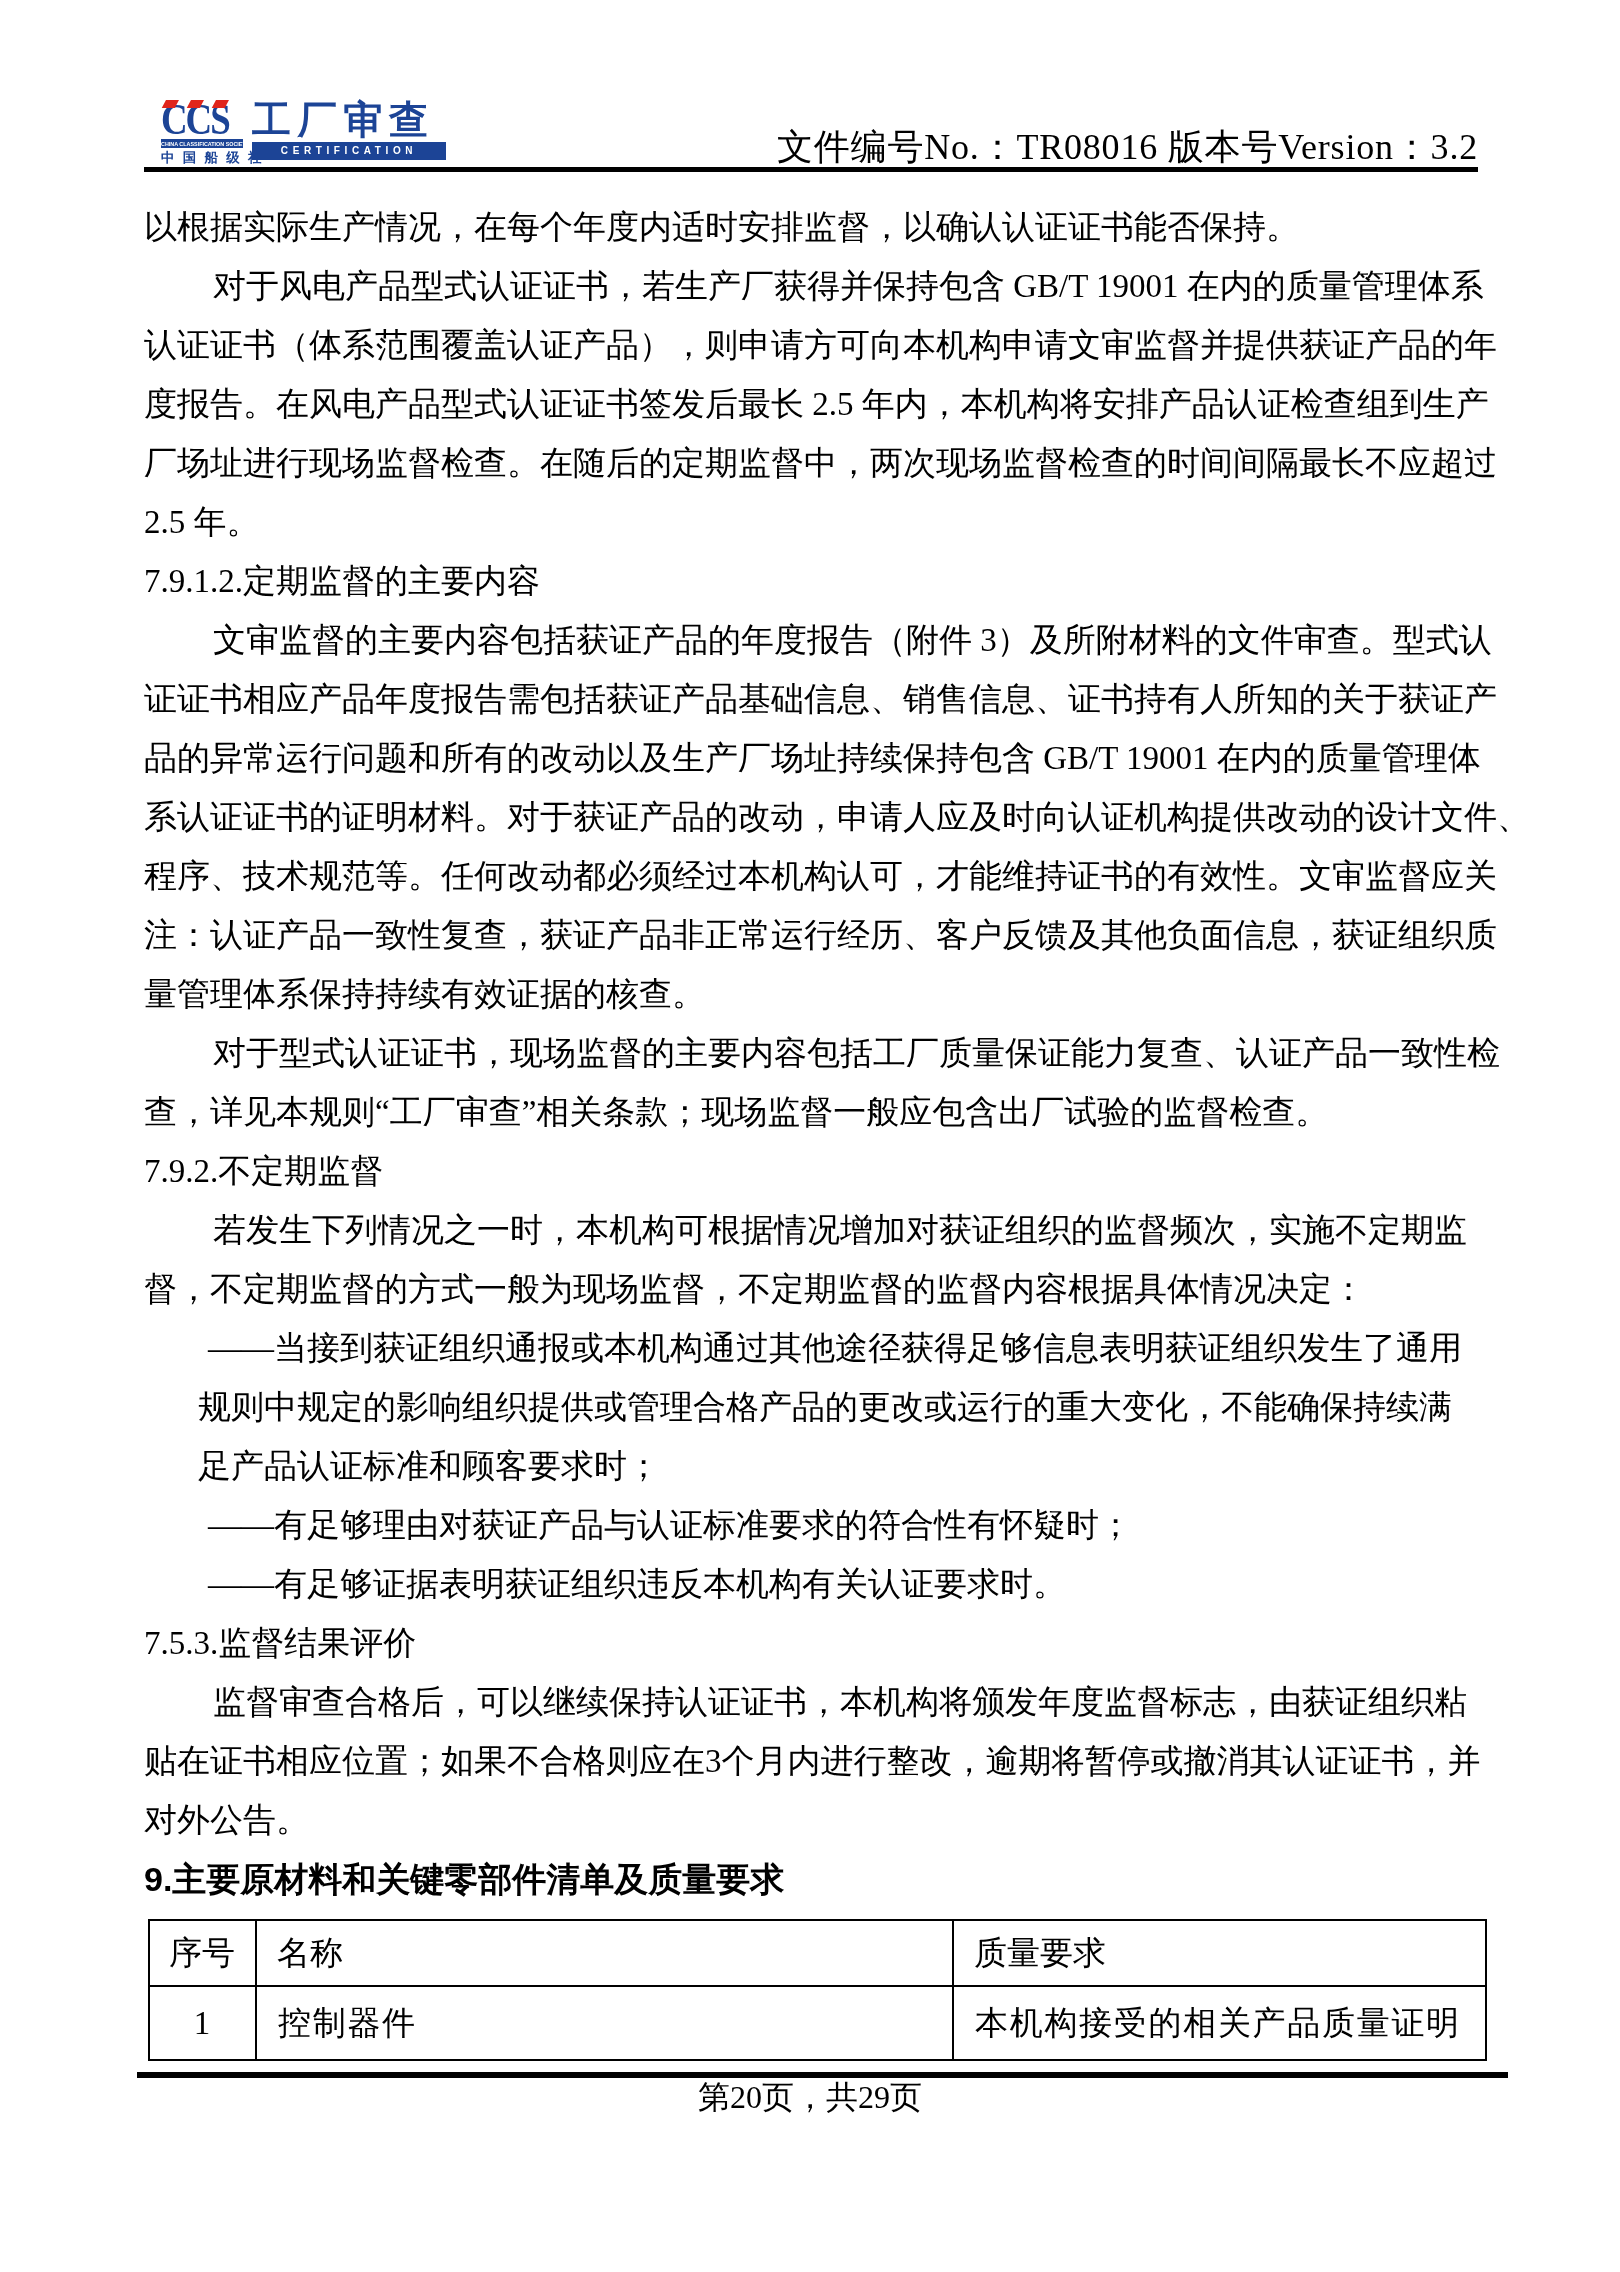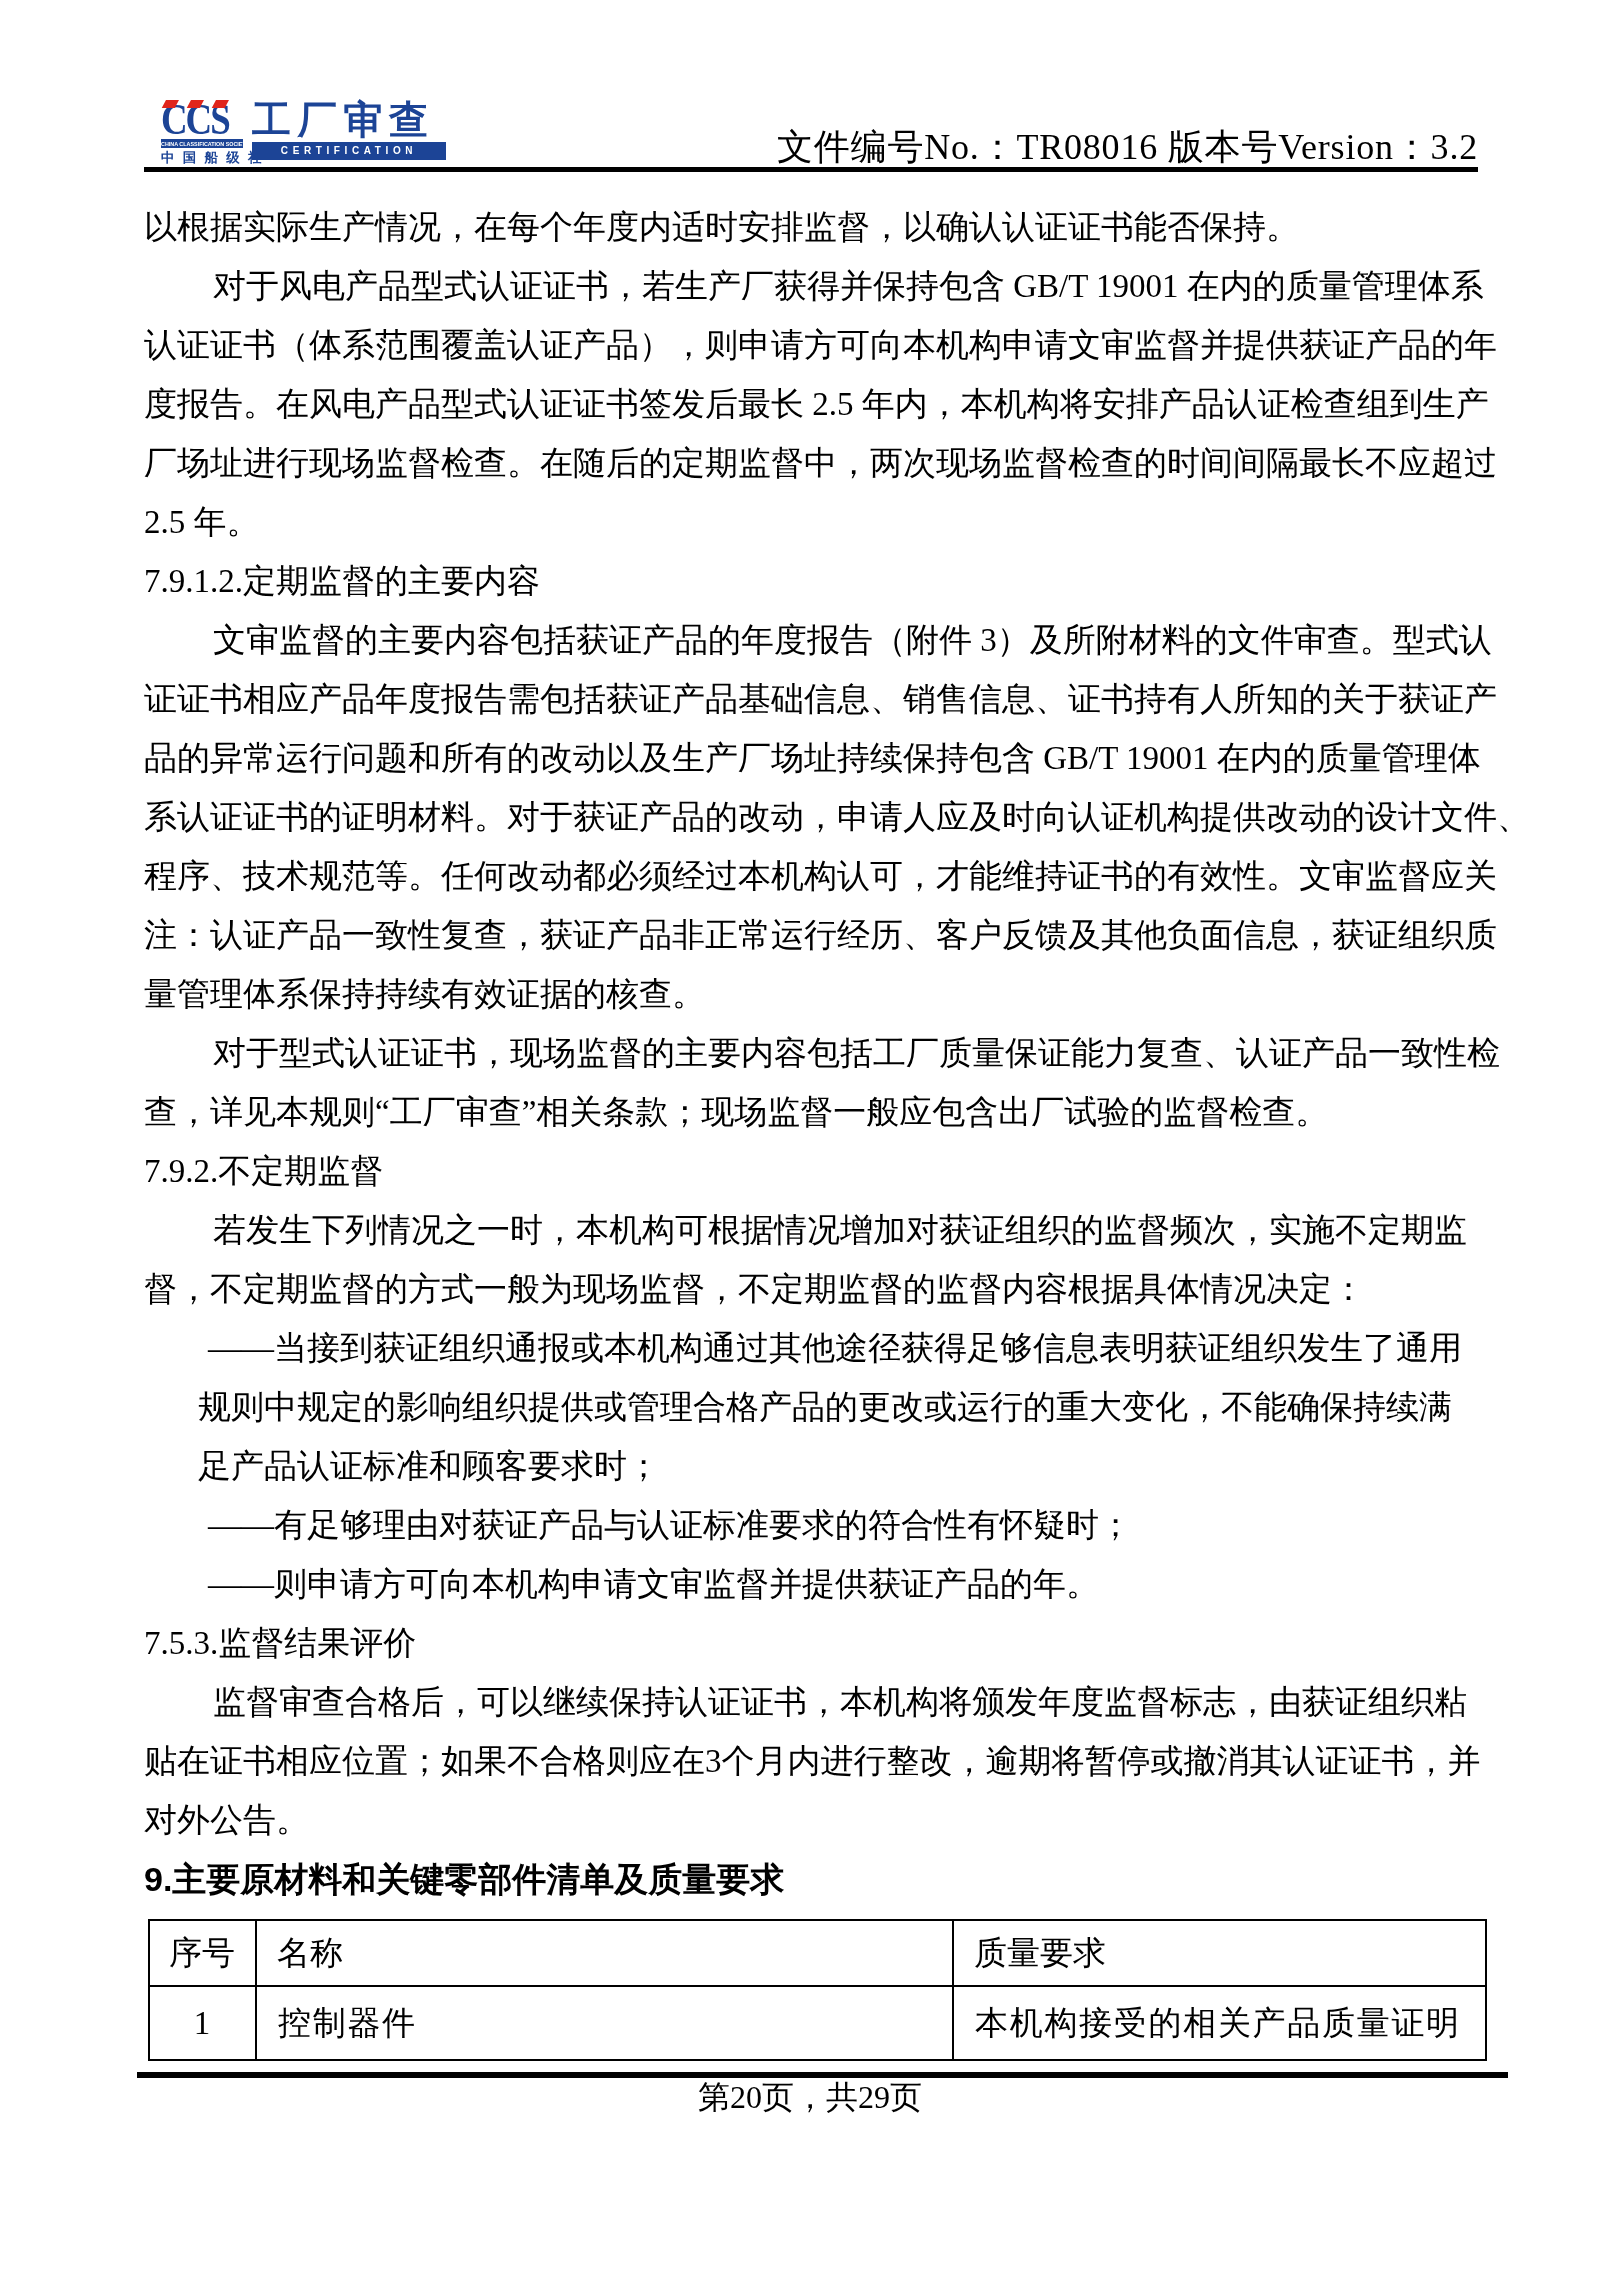--- a/index.html
+++ b/index.html
@@ -108,21 +108,21 @@
     <div class="doc-line">量管理体系保持持续有效证据的核查。</div>
     <div class="doc-line ind-para">对于型式认证证书，现场监督的主要内容包括工厂质量保证能力复查、认证产品一致性检</div>
     <div class="doc-line">查，详见本规则“工厂审查”相关条款；现场监督一般应包含出厂试验的监督检查。</div>
     <div class="doc-line">7.9.2.不定期监督</div>
     <div class="doc-line ind-para">若发生下列情况之一时，本机构可根据情况增加对获证组织的监督频次，实施不定期监</div>
     <div class="doc-line">督，不定期监督的方式一般为现场监督，不定期监督的监督内容根据具体情况决定：</div>
     <div class="doc-line ind-dash">——当接到获证组织通报或本机构通过其他途径获得足够信息表明获证组织发生了通用</div>
     <div class="doc-line ind-dashcont">规则中规定的影响组织提供或管理合格产品的更改或运行的重大变化，不能确保持续满</div>
     <div class="doc-line ind-dashcont">足产品认证标准和顾客要求时；</div>
     <div class="doc-line ind-dash">——有足够理由对获证产品与认证标准要求的符合性有怀疑时；</div>
-    <div class="doc-line ind-dash">——则申请方可向本机构申请文审监督并提供获证产品的年。</div>
+    <div class="doc-line ind-dash">——有足够证据表明获证组织违反本机构有关认证要求时。</div>
     <div class="doc-line">7.5.3.监督结果评价</div>
     <div class="doc-line ind-para">监督审查合格后，可以继续保持认证证书，本机构将颁发年度监督标志，由获证组织粘</div>
     <div class="doc-line">贴在证书相应位置；如果不合格则应在3个月内进行整改，逾期将暂停或撤消其认证证书，并</div>
     <div class="doc-line">对外公告。</div>
     <div class="doc-line  bold-sans">9.主要原材料和关键零部件清单及质量要求</div>
   </main>
 
 <table class="materials-table">
   <colgroup>
       <col class="c1">

